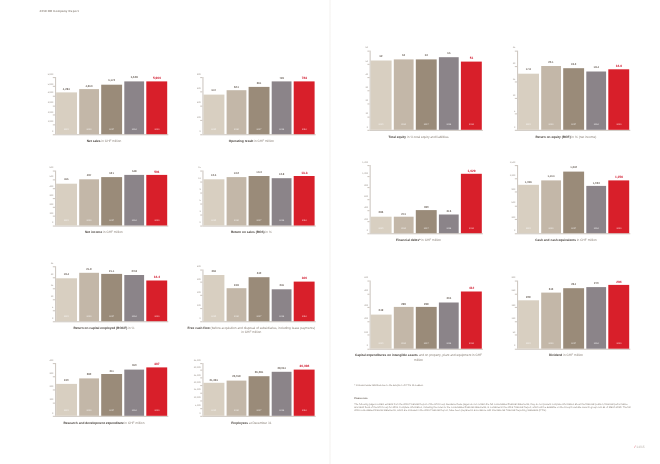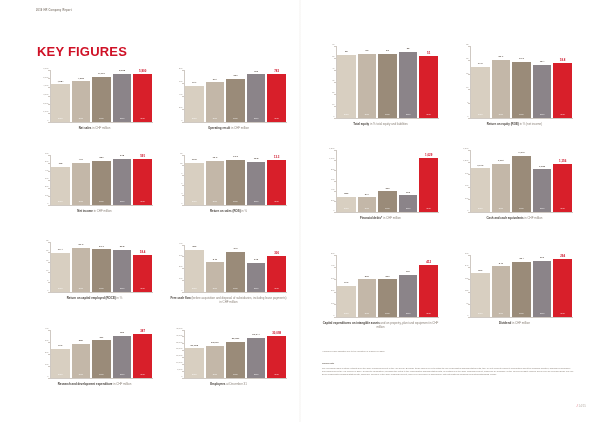--- a/index.html
+++ b/index.html
@@ -104,21 +104,20 @@
 </style>
 </head>
 <body>
 
 <div class="page">
 
   <div class="gutter"></div>
 
   <div class="running-head">2019 HR Company Report</div>
 
-  <div class="title">KEY FIGURES</div>
 
   <div id="charts-root">
       <div class="chart" style="left: 36px; top: 70px; width: 117px;">
         <div class="plot" style="height: 52px;">
           <div class="axis">
             <div class="tick" style="bottom: 0px;">0</div>
             <div class="tickline" style="bottom: 0px;"></div>
             <div class="tick" style="bottom: 8.66667px;">1,000</div>
             <div class="tickline" style="bottom: 8.66667px;"></div>
             <div class="tick" style="bottom: 17.3333px;">2,000</div>

